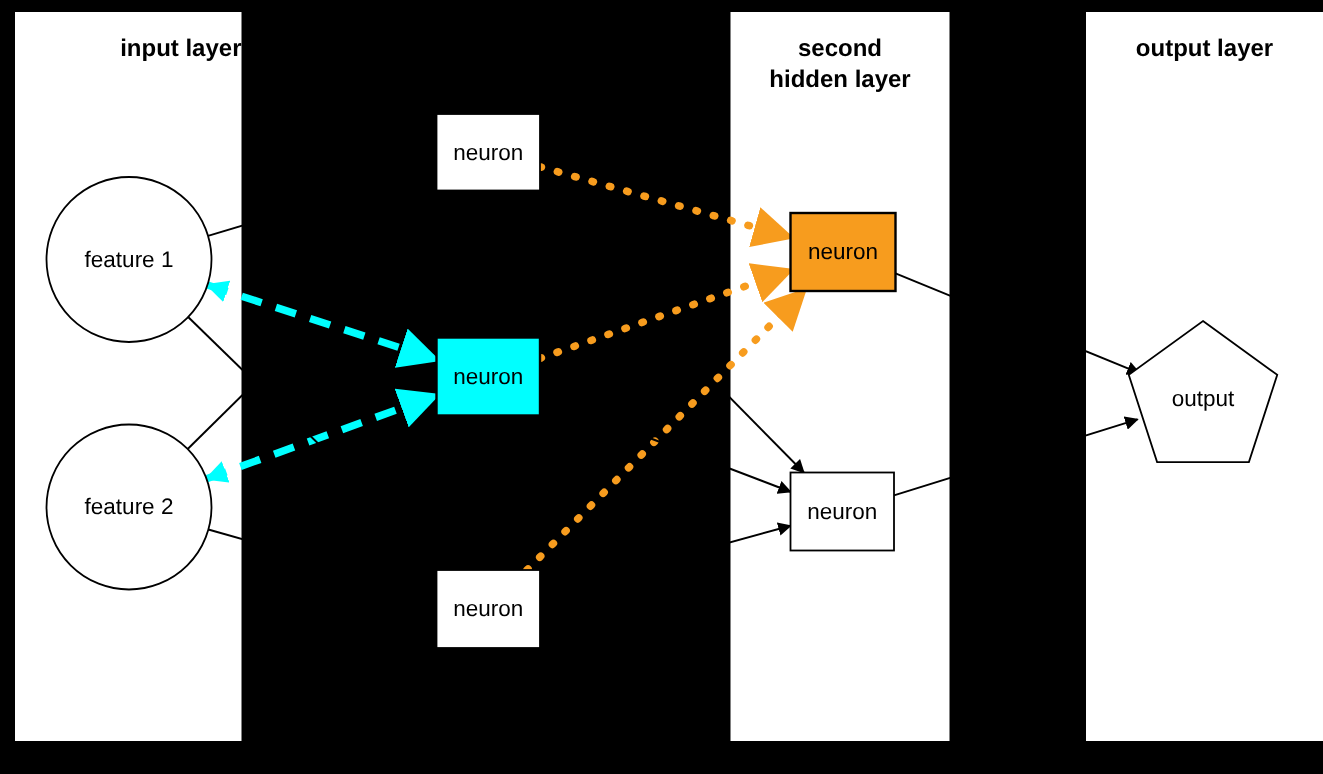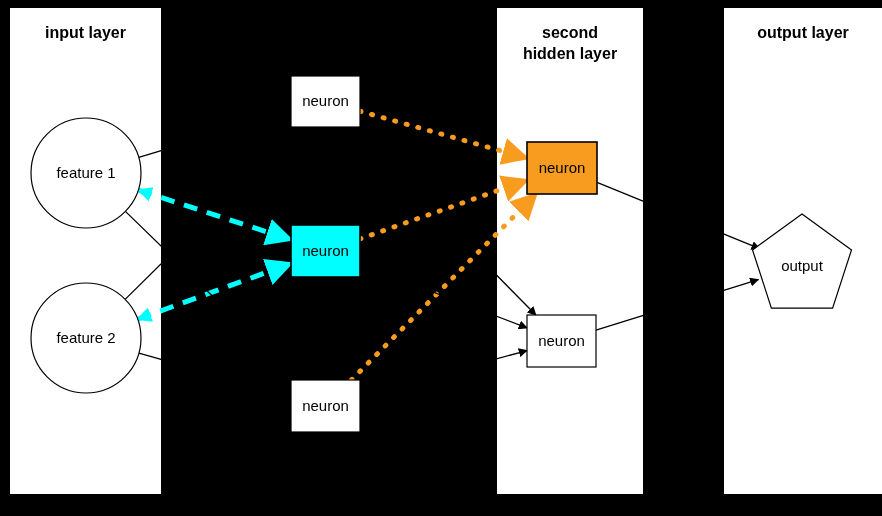--- a/index.html
+++ b/index.html
@@ -46,23 +46,23 @@
     text-anchor: middle;
     dominant-baseline: middle;
   }
 </style>
 </head>
 <body>
 
 <div id="canvas">
 
   <div class="layer-panel" id="panel-0" style="left: 10px; top: 8px; width: 151px; height: 486px; background: rgb(255, 255, 255);">
-    <div class="layer-title" style="top: 14px;">input layer</div>
+    <div class="layer-title" style="top: 14px; text-align: right;">input layer</div>
   </div>
-  <div class="layer-panel" id="panel-2" style="left: 487px; top: 8px; width: 146px; height: 486px; background: rgb(255, 255, 255); margin-left: 10px;">
+  <div class="layer-panel" id="panel-2" style="left: 487px; top: 8px; width: 146px; height: 486px; background: rgb(255, 255, 255);">
     <div class="layer-title" style="top: 14px;">second
 hidden layer</div>
   </div>
   <div class="layer-panel" id="panel-3" style="left: 724px; top: 8px; width: 158px; height: 486px; background: rgb(255, 255, 255);">
     <div class="layer-title" style="top: 14px;">output layer</div>
   </div>
 
   <svg id="wires" xmlns="http://www.w3.org/2000/svg">
     <defs>
       <marker id="arrow-black" viewBox="0 0 10 10" refX="9" refY="5" markerWidth="7" markerHeight="7" orient="auto-start-reverse">

